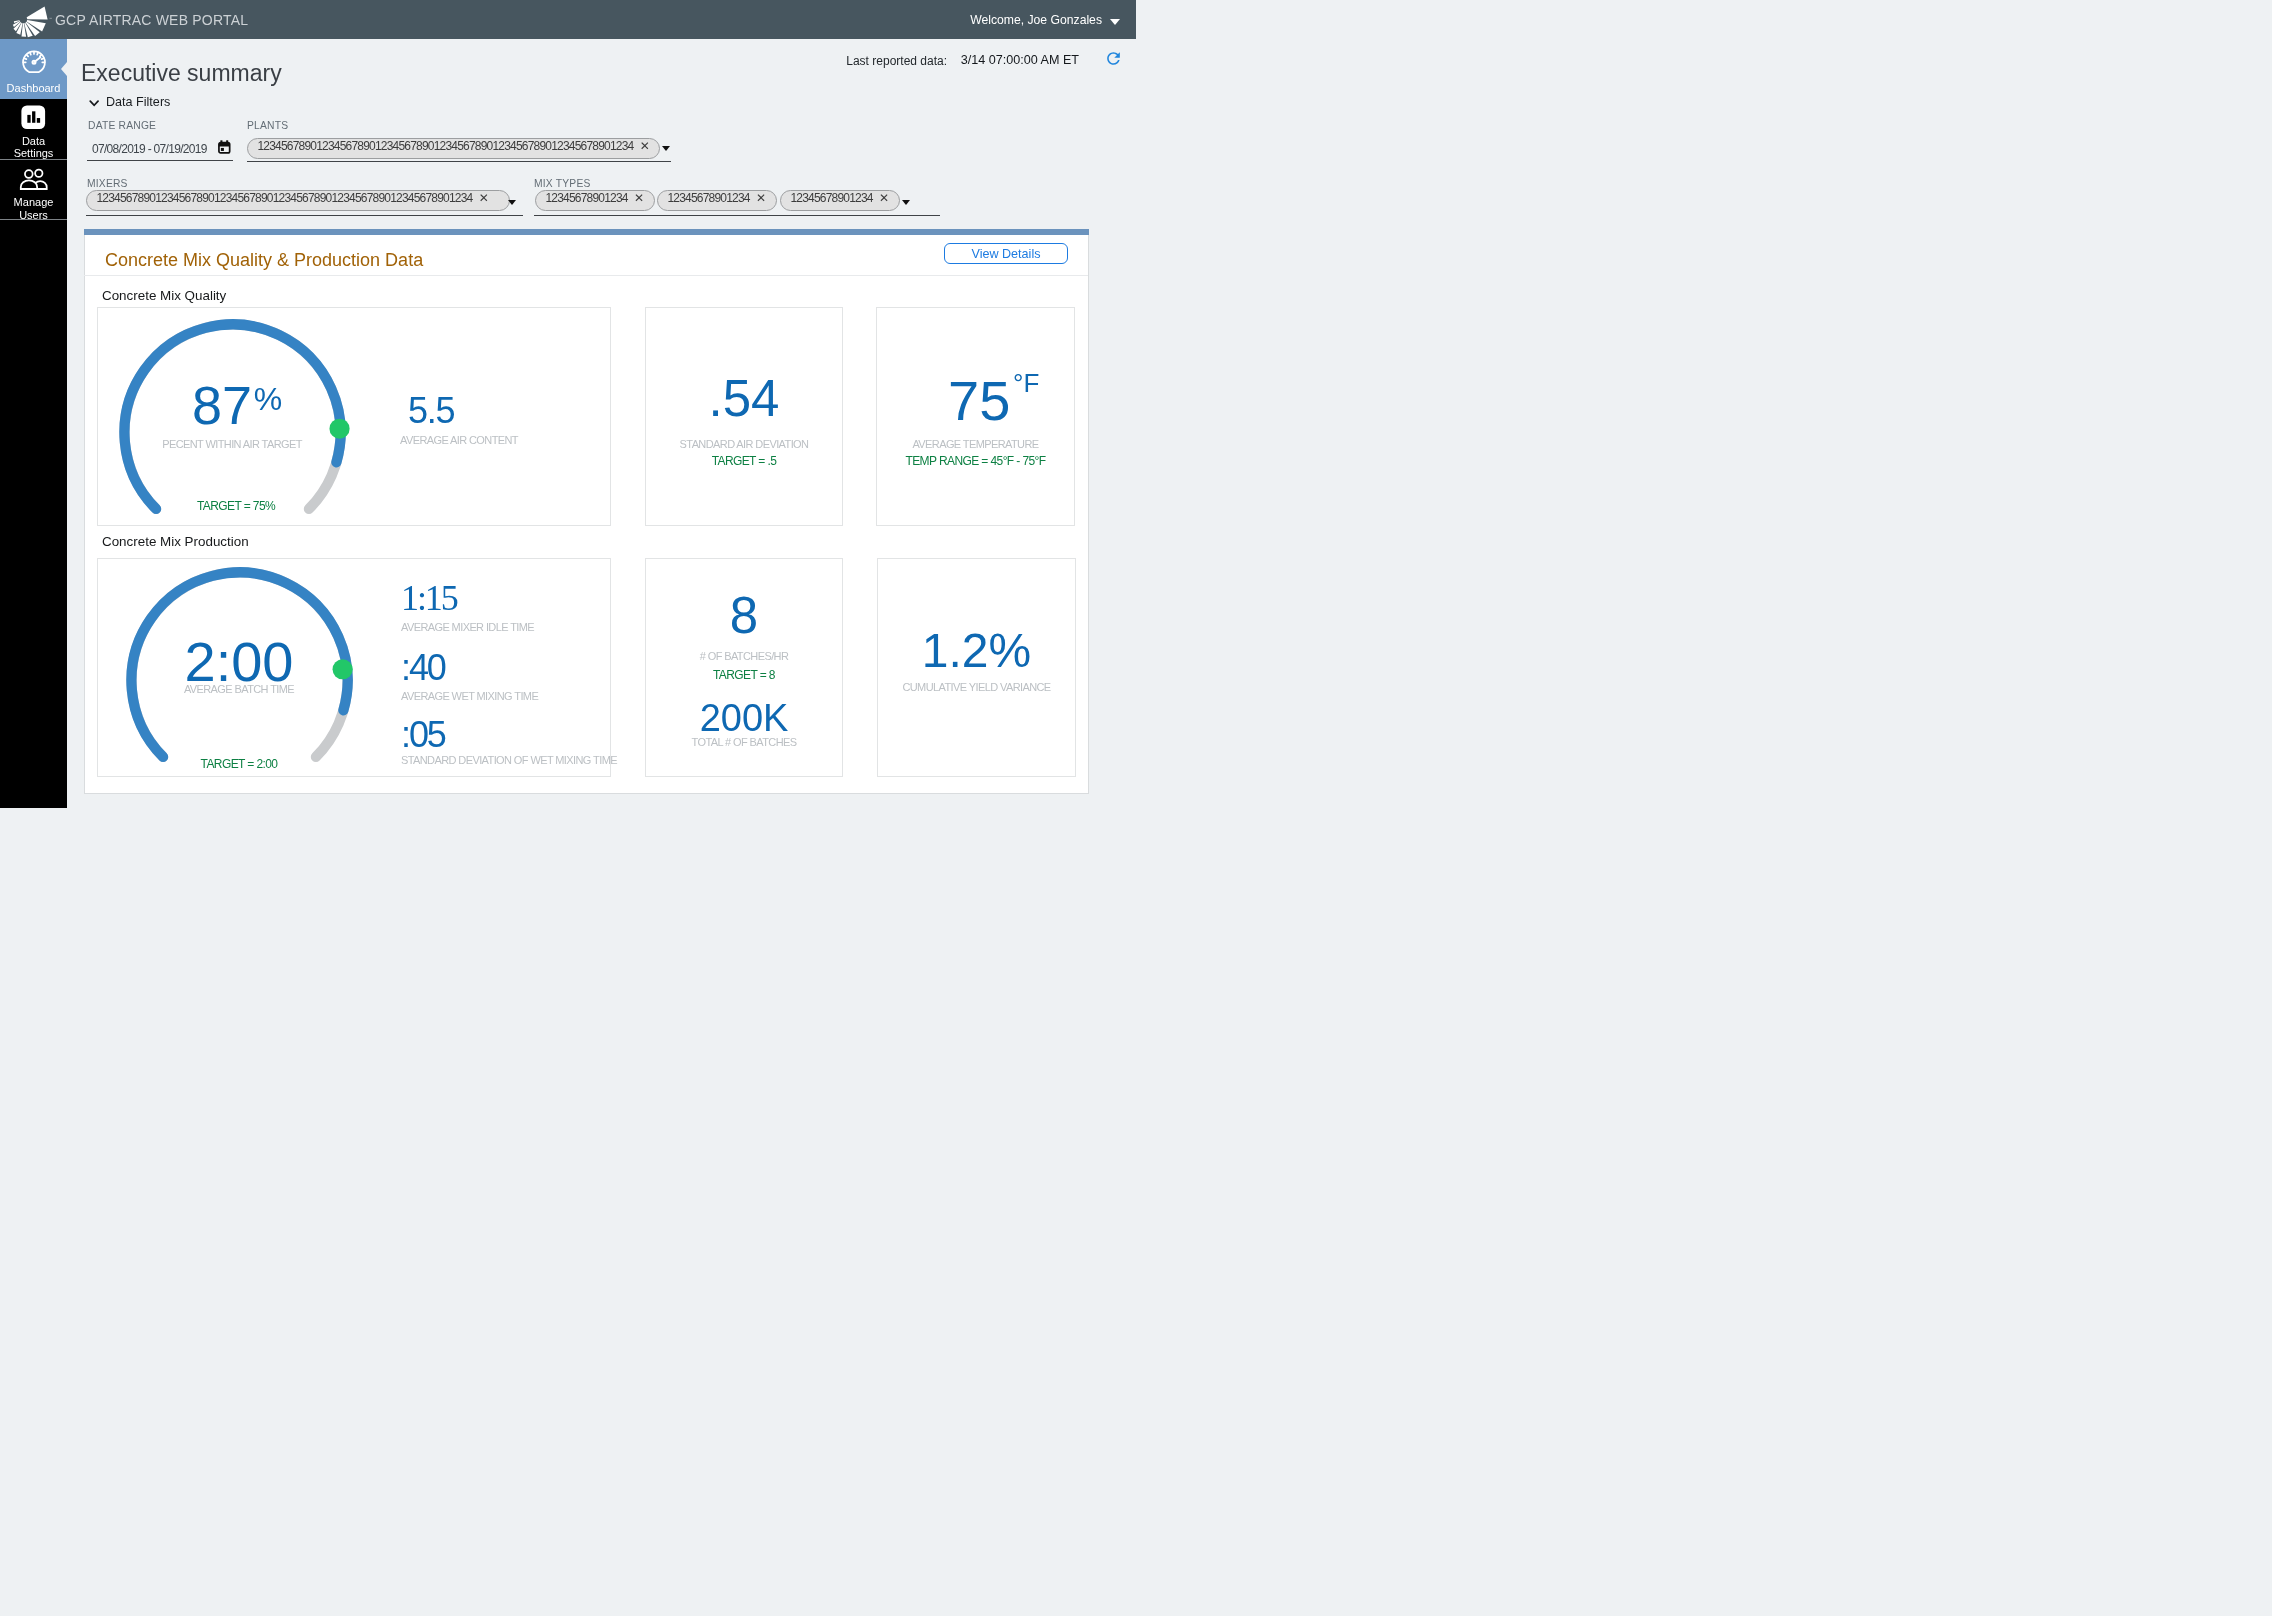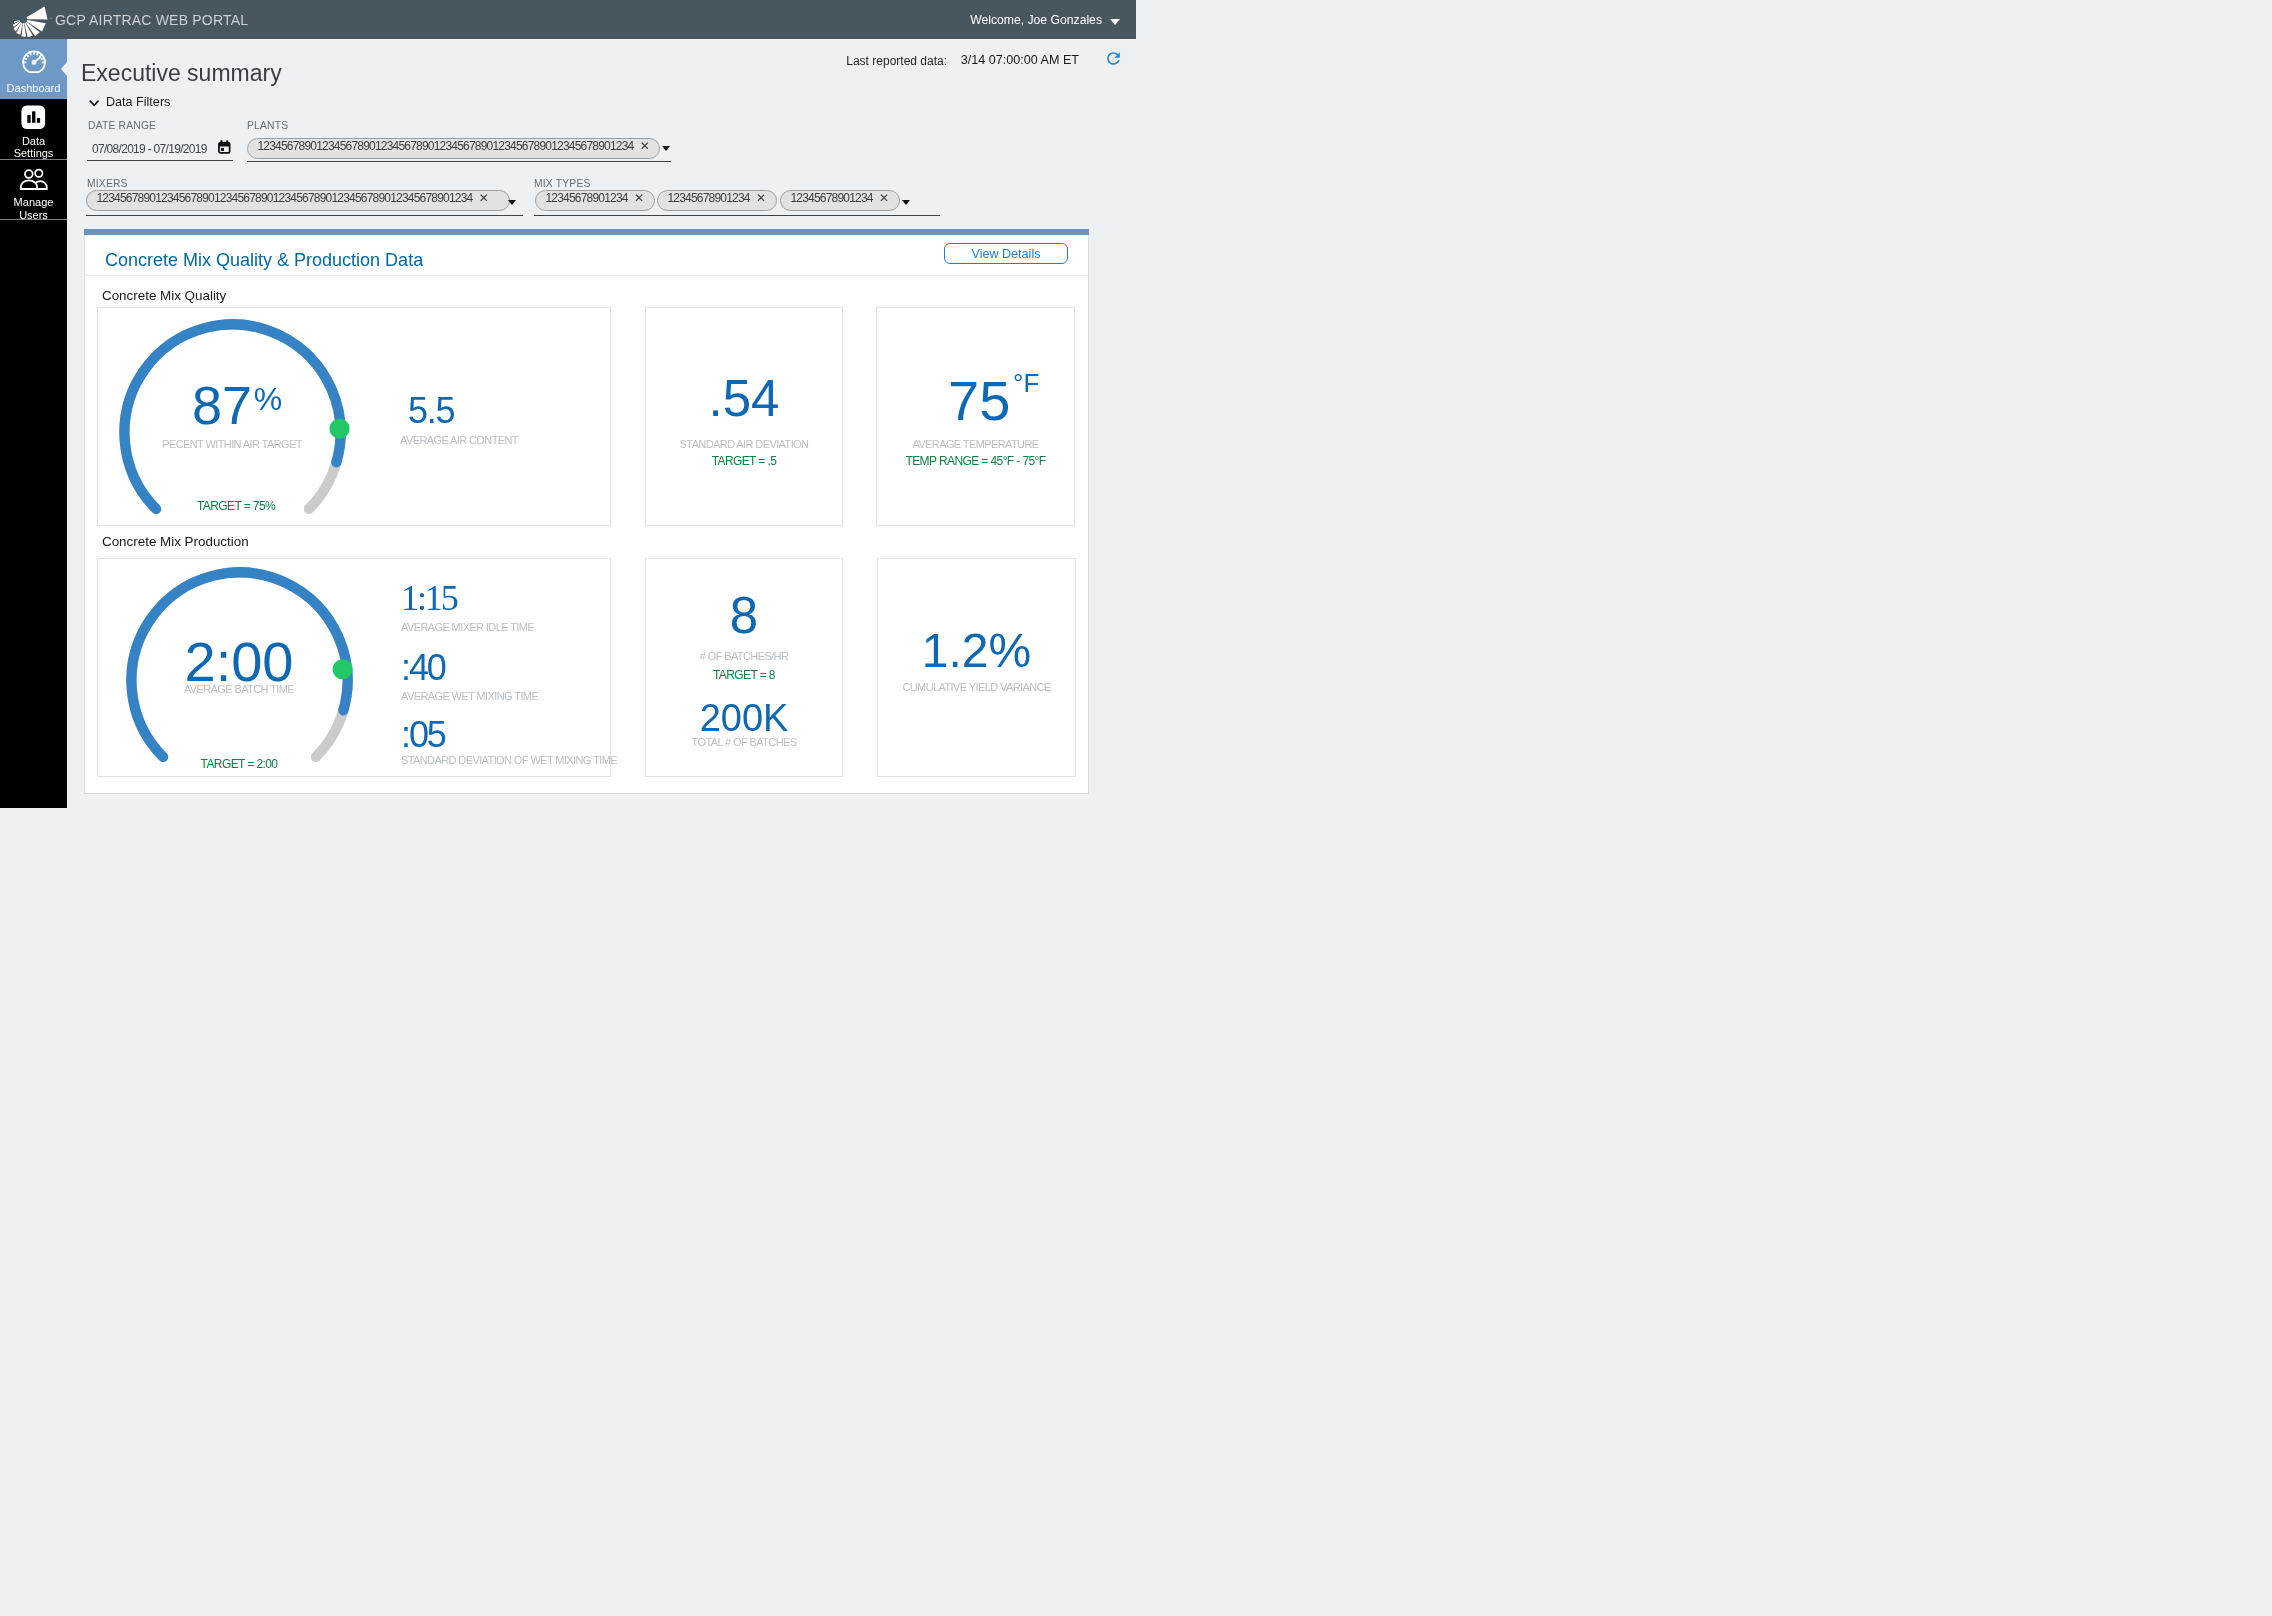--- a/index.html
+++ b/index.html
@@ -52,21 +52,21 @@
 
 #mt1 { position:absolute; left:535px; top:190px; }
 #mt2 { position:absolute; left:657px; top:190px; }
 #mt3 { position:absolute; left:780px; top:190px; }
 #mtcaret { left:902px; top:200px; }
 #mtline { position:absolute; left:534px; top:215px; width:406px; border-top:1.2px solid #3f4347; }
 
 
 #card { position:absolute; left:84px; top:229px; width:1005px; height:565px; background:#fff; border:0.8px solid #d9dcde; border-top:none; }
 #cardaccent { position:absolute; left:84px; top:229px; width:1005px; height:6px; background:#6b93bd; }
-#cardtitle { position:absolute; left:105px; top:250px; font-size:18px; color:#0369a1; }
+#cardtitle { position:absolute; left:105px; top:250px; font-size:18px; color:#a16207; }
 #viewbtn { position:absolute; left:944px; top:243px; width:124px; height:21px; border:1.2px solid #1d7be1; border-radius:6px; color:#1d7be1; font-size:12.6px; text-align:center; line-height:20px; }
 #carddiv { position:absolute; left:84px; top:275px; width:1004px; border-top:0.8px solid #e8eaec; }
 
 .seclabel { position:absolute; left:102px; font-size:13.4px; color:#17191b; }
 .box { position:absolute; background:#fff; border:0.8px solid #e2e4e5; }
 
 
 .bignum { position:absolute; font-size:49px; color:#0e68b2; white-space:nowrap; }
 .glabel { position:absolute; font-size:11px; letter-spacing:-0.6px; color:#bcc0c4; white-space:nowrap; }
 .gtarget { position:absolute; font-size:12px; letter-spacing:-0.6px; color:#0d8043; white-space:nowrap; }

